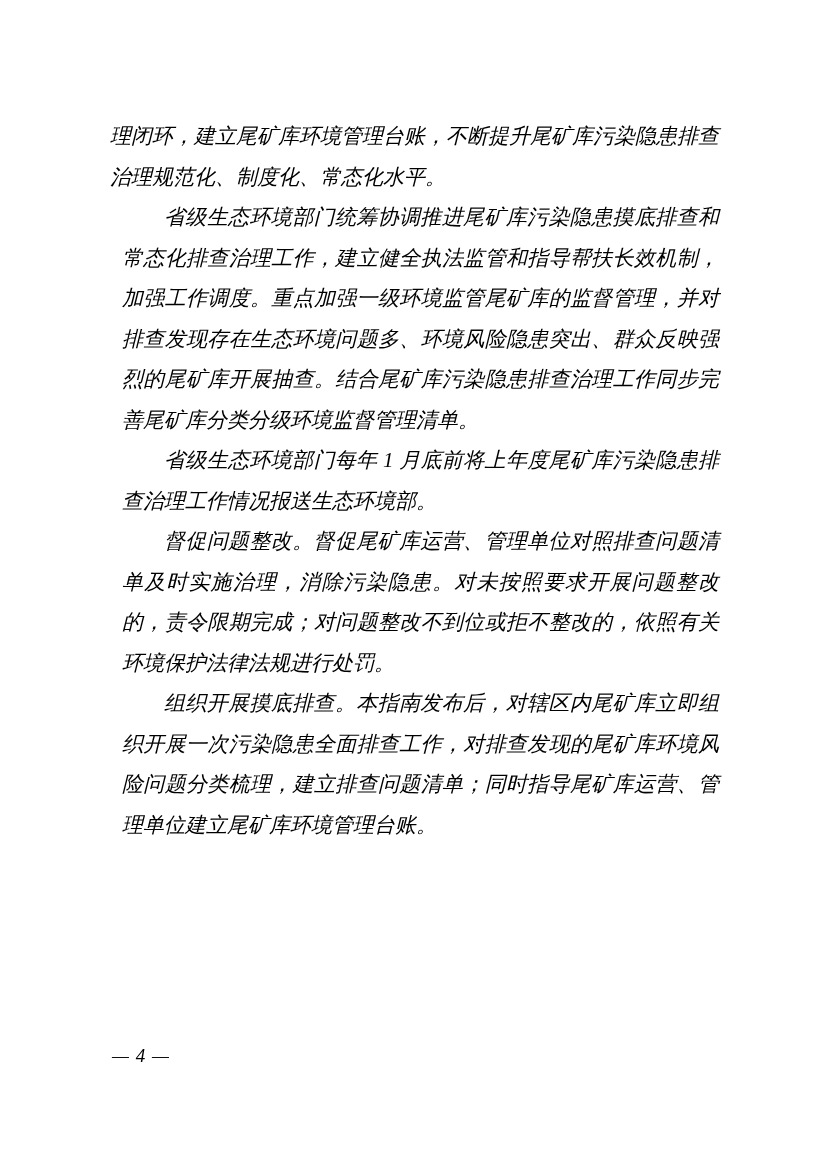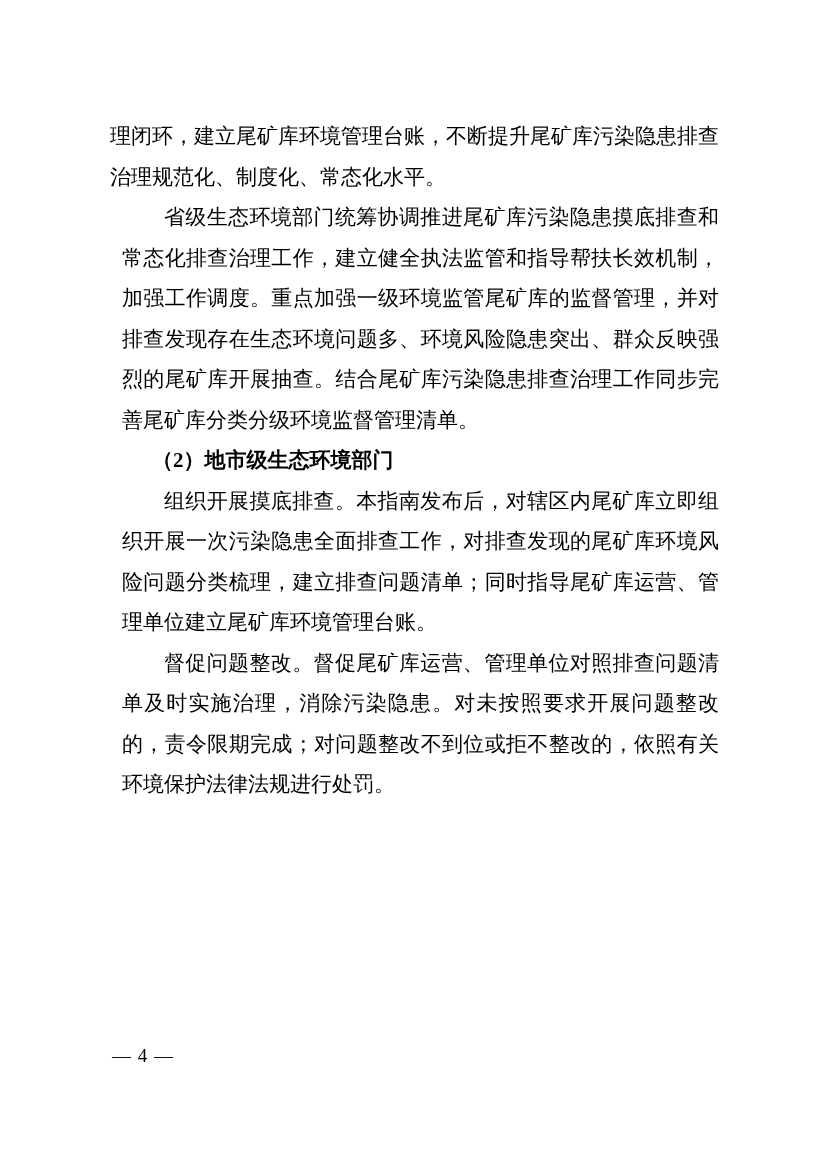--- a/index.html
+++ b/index.html
@@ -9,20 +9,21 @@
   }
   .page {
     position: relative;
     width: 826px;
     height: 1169px;
     margin: 0 auto;
     background: #ffffff;
     color: #000000;
     font-family: "Liberation Serif", "DejaVu Serif", serif;
     overflow: hidden;
+    font-style: italic;
   }
   .content {
     position: absolute;
     left: 110px;
     top: 116px;
     width: 609px;
   }
   .content p {
     margin: 0;
     padding: 0;
@@ -54,18 +55,18 @@
     color: #000000;
   }
 </style>
 </head>
 <body>
 
 <div class="page">
   <div class="content">
     <p class="continuation">理闭环，建立尾矿库环境管理台账，不断提升尾矿库污染隐患排查治理规范化、制度化、常态化水平。</p>
     <p class="body">省级生态环境部门统筹协调推进尾矿库污染隐患摸底排查和常态化排查治理工作，建立健全执法监管和指导帮扶长效机制，加强工作调度。重点加强一级环境监管尾矿库的监督管理，并对排查发现存在生态环境问题多、环境风险隐患突出、群众反映强烈的尾矿库开展抽查。结合尾矿库污染隐患排查治理工作同步完善尾矿库分类分级环境监督管理清单。</p>
-    <p class="heading">（2）地市级生态环境部门</p>
+    <p class="body">省级生态环境部门每年 1 月底前将上年度尾矿库污染隐患排查治理工作情况报送生态环境部。</p>
+    <p class="body">督促问题整改。督促尾矿库运营、管理单位对照排查问题清单及时实施治理，消除污染隐患。对未按照要求开展问题整改的，责令限期完成；对问题整改不到位或拒不整改的，依照有关环境保护法律法规进行处罚。</p>
     <p class="body">组织开展摸底排查。本指南发布后，对辖区内尾矿库立即组织开展一次污染隐患全面排查工作，对排查发现的尾矿库环境风险问题分类梳理，建立排查问题清单；同时指导尾矿库运营、管理单位建立尾矿库环境管理台账。</p>
-    <p class="body">督促问题整改。督促尾矿库运营、管理单位对照排查问题清单及时实施治理，消除污染隐患。对未按照要求开展问题整改的，责令限期完成；对问题整改不到位或拒不整改的，依照有关环境保护法律法规进行处罚。</p>
   </div>
   <div class="footer">— 4 —</div>
 </div>
 
 </body></html>

